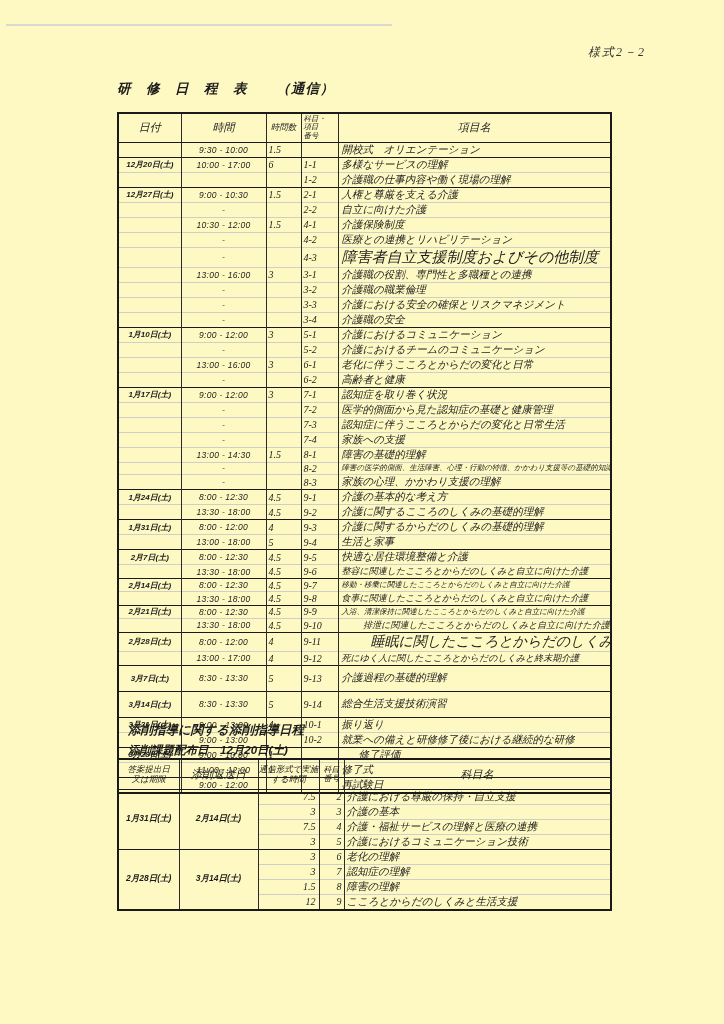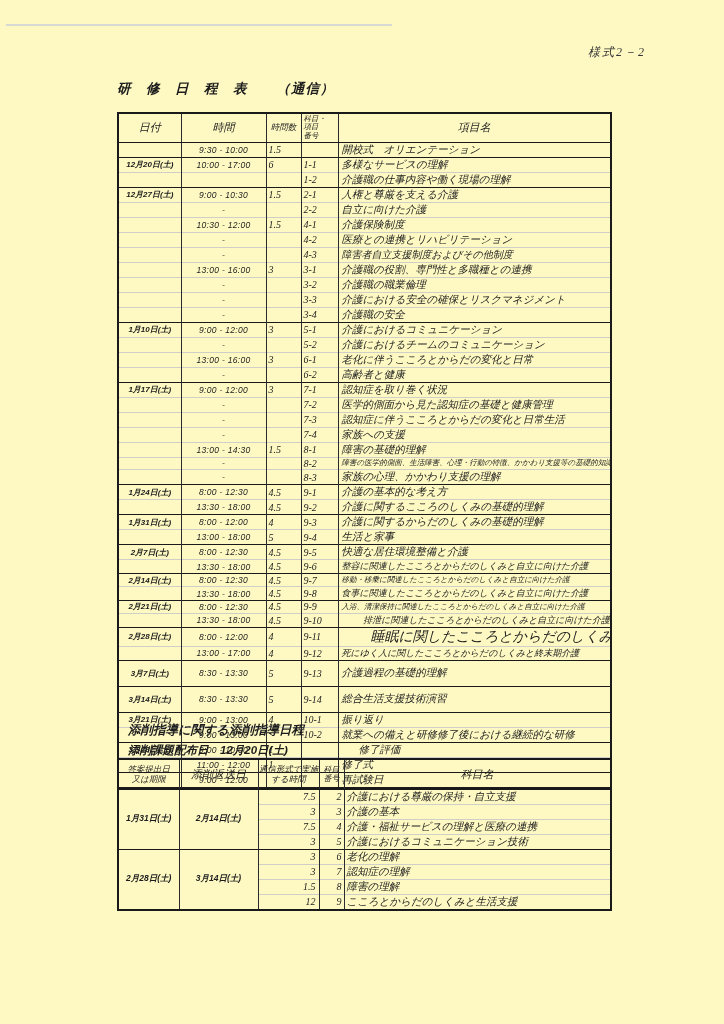--- a/index.html
+++ b/index.html
@@ -123,21 +123,21 @@
           <td class="c-time">-</td>
           <td class="c-hours"></td>
           <td class="c-no">4-2</td>
           <td class="c-name" style="font-size: 10.5px;">医療との連携とリハビリテーション</td>
         </tr>
         <tr>
           <td class="c-date"></td>
           <td class="c-time">-</td>
           <td class="c-hours"></td>
           <td class="c-no">4-3</td>
-          <td class="c-name" style="font-size: 10px;">障害者自立支援制度およびその他制度</td>
+          <td class="c-name" style="font-size: 15px;">障害者自立支援制度およびその他制度</td>
         </tr>
         <tr>
           <td class="c-date"></td>
           <td class="c-time">13:00 - 16:00</td>
           <td class="c-hours">3</td>
           <td class="c-no">3-1</td>
           <td class="c-name" style="font-size: 10.5px;">介護職の役割、専門性と多職種との連携</td>
         </tr>
         <tr>
           <td class="c-date"></td>

